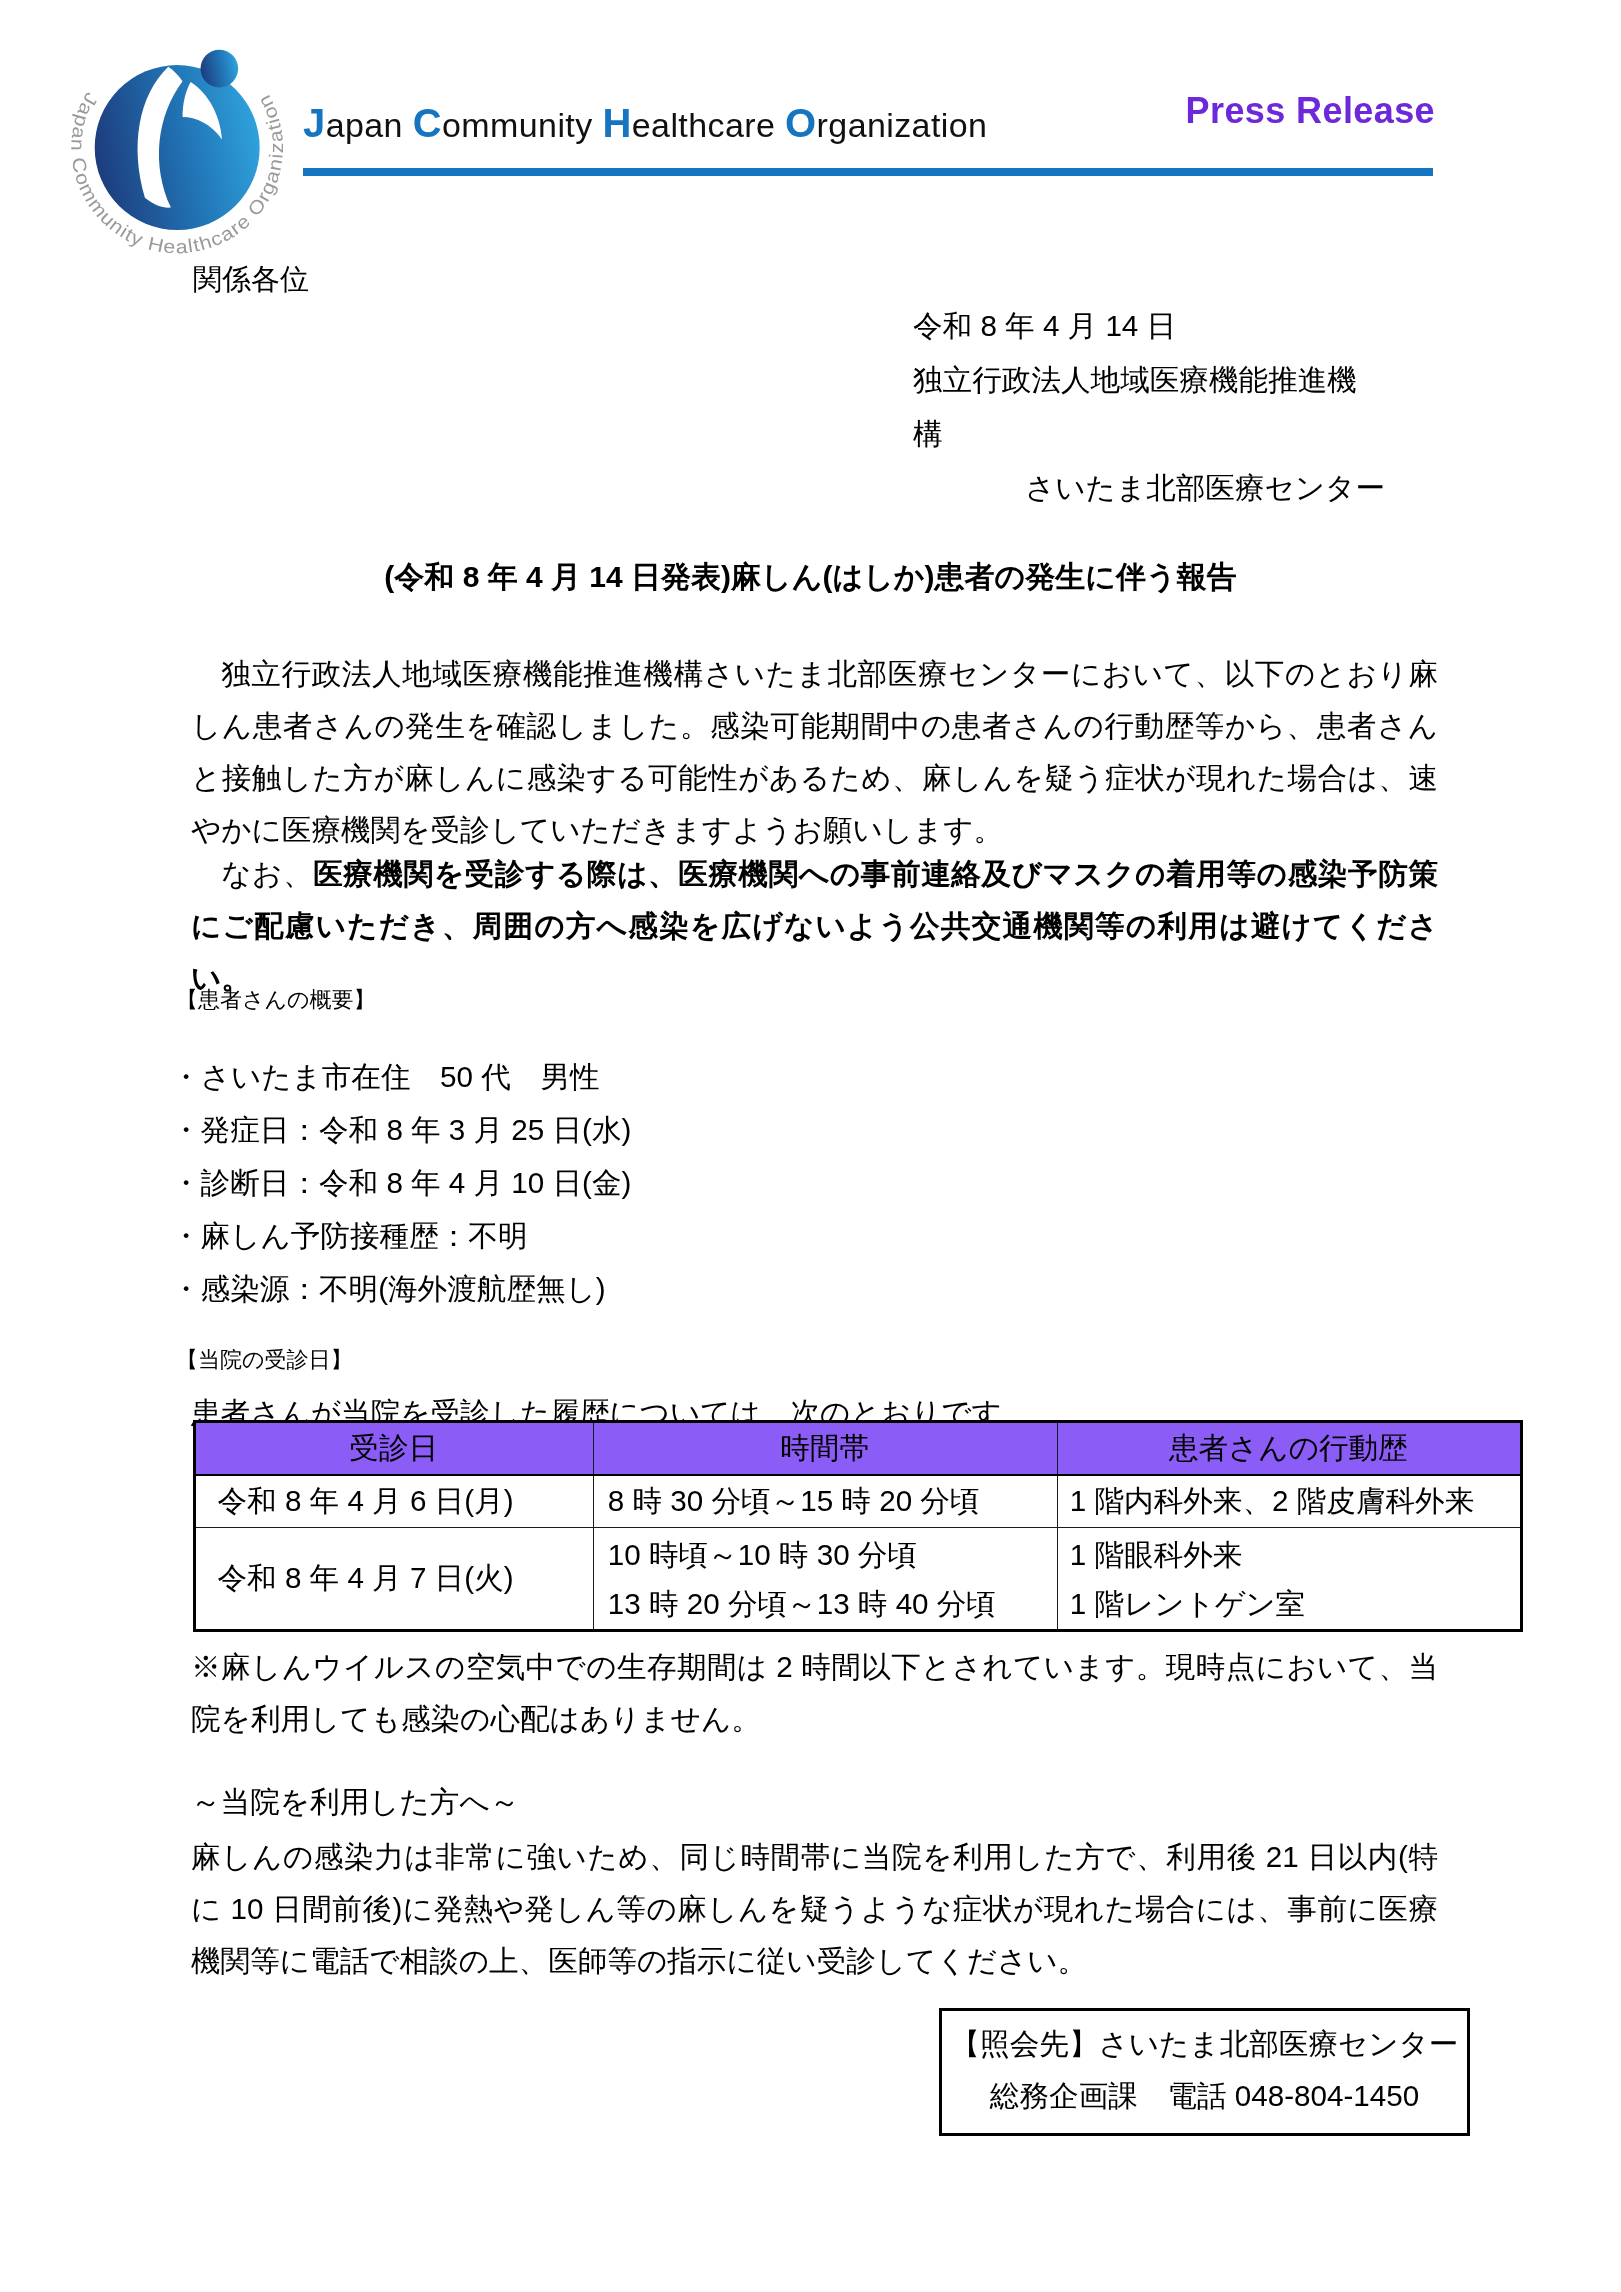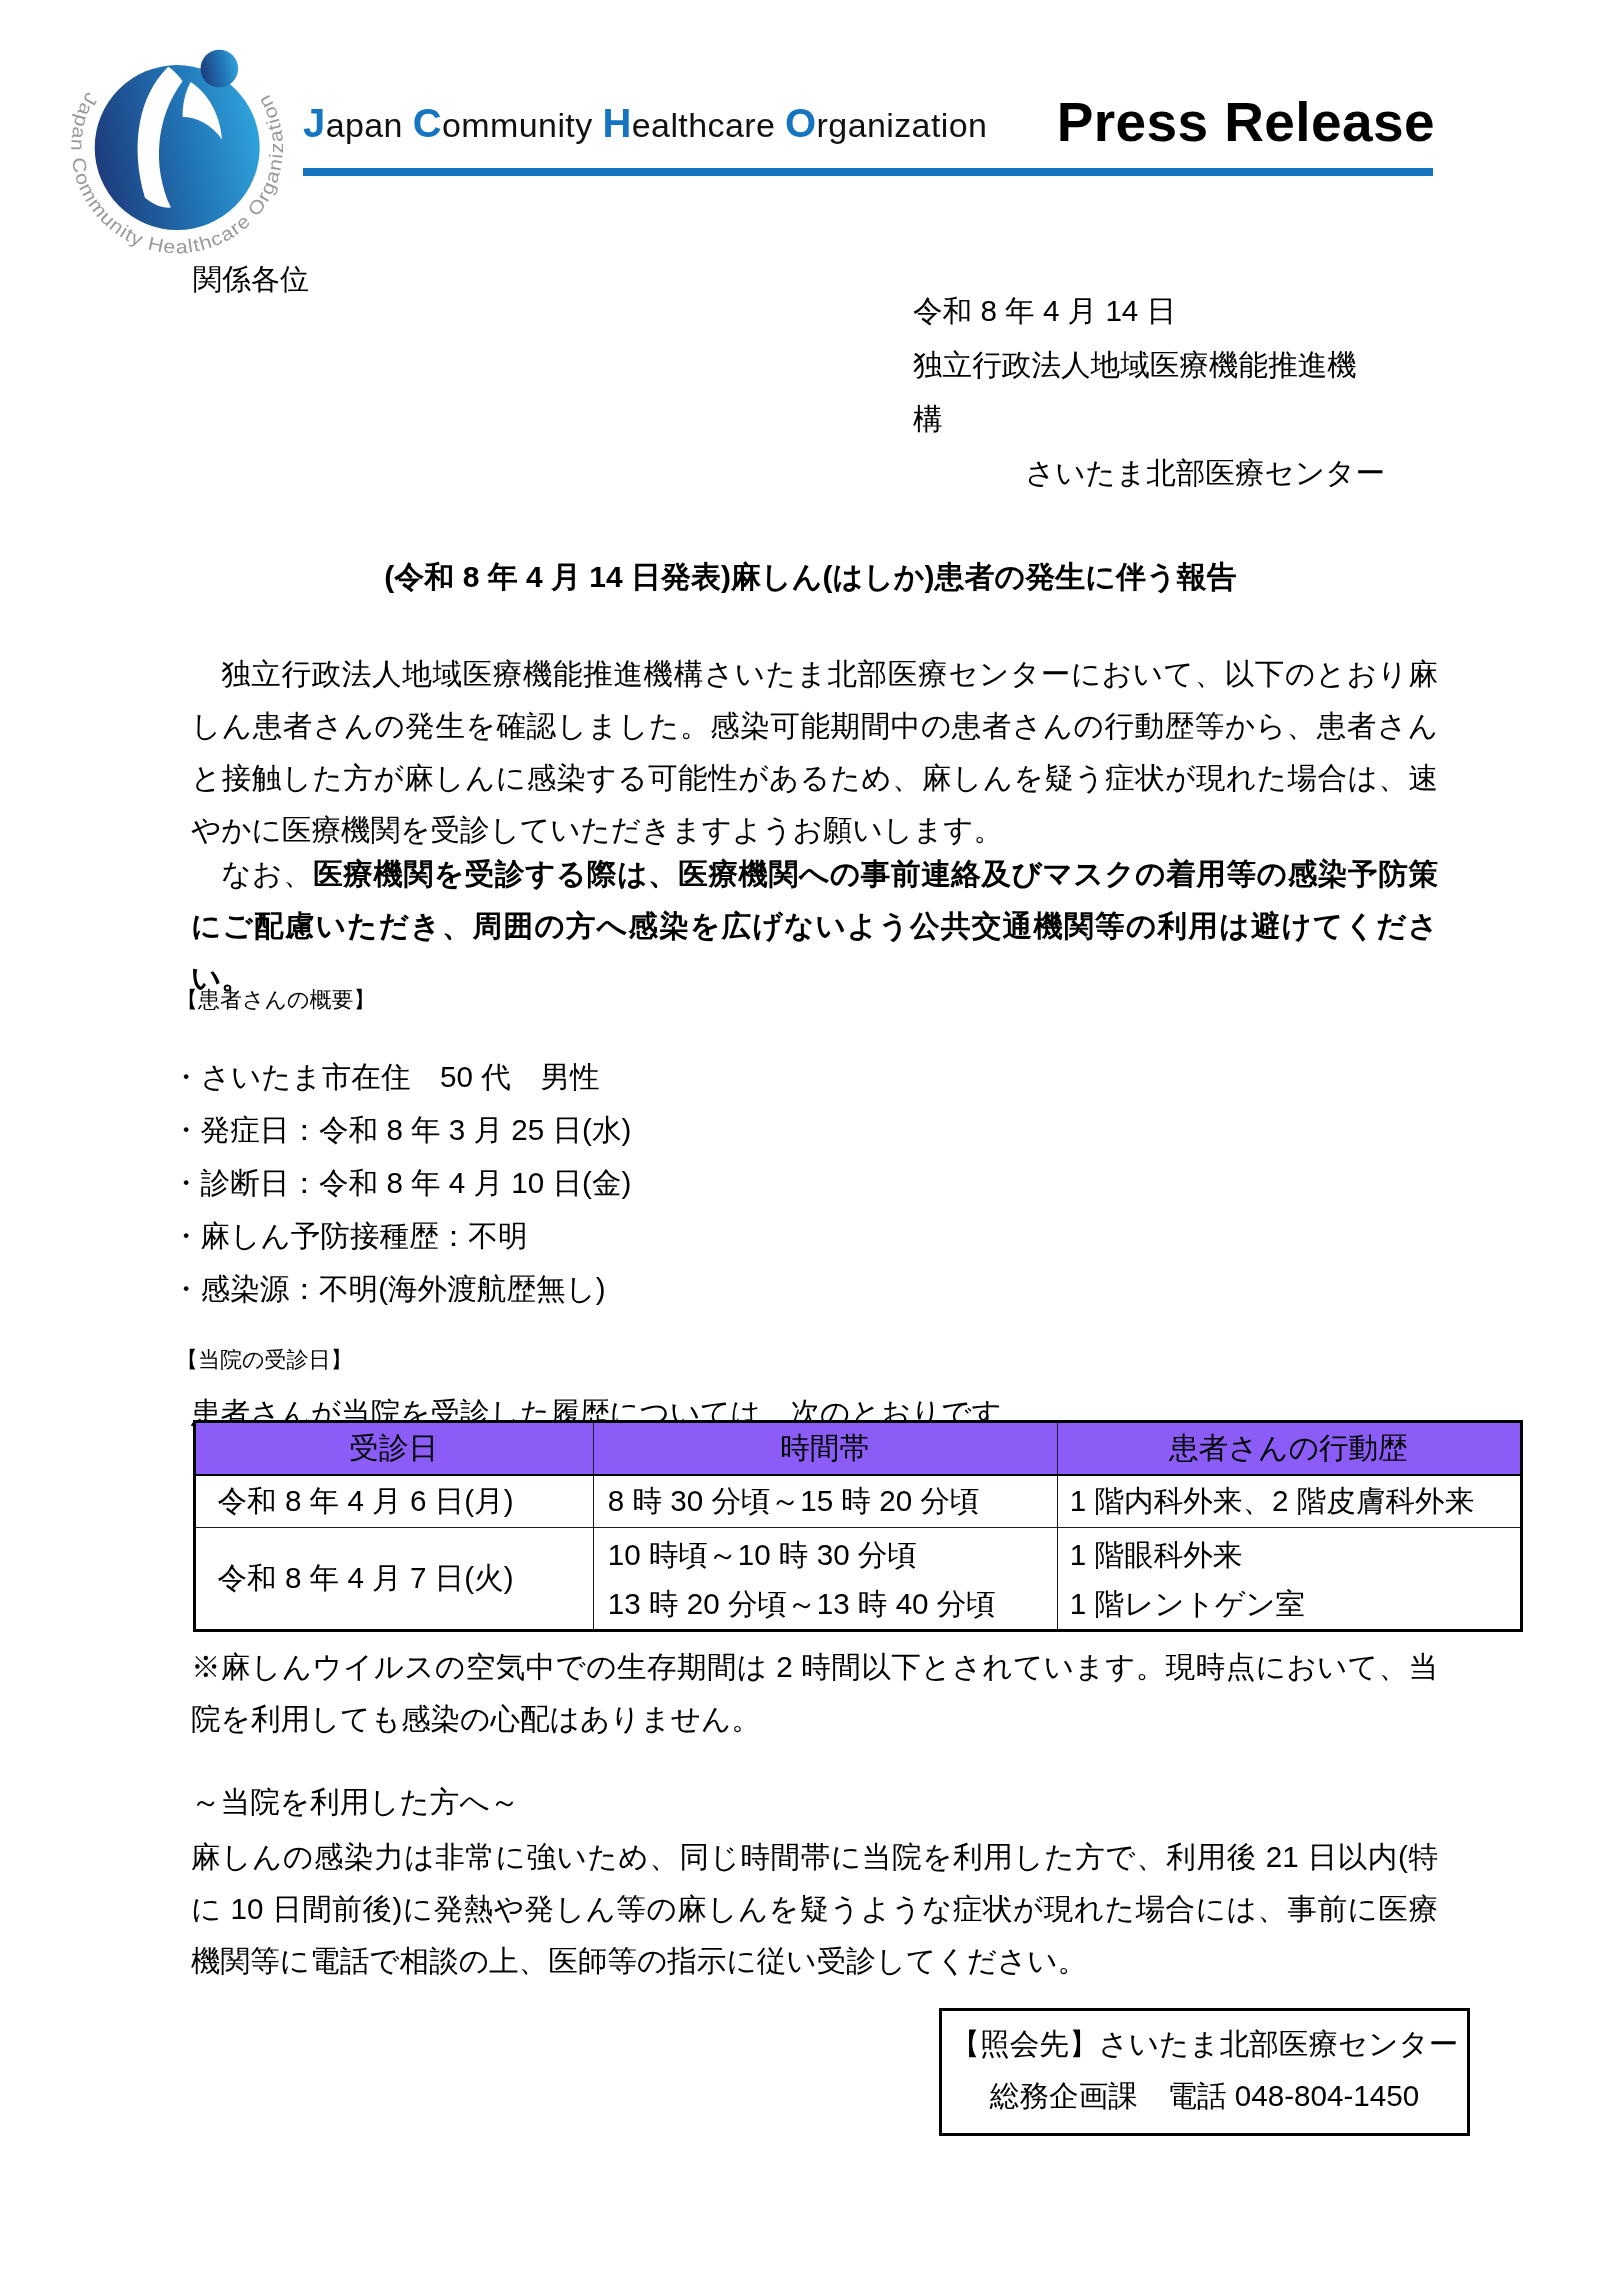--- a/index.html
+++ b/index.html
@@ -15,30 +15,30 @@
   
   .logo{position:absolute;left:49px;top:31px;width:251px;height:251px;}
   .brand{
     position:absolute;left:303px;top:100px;width:806px;
     font-size:34px;line-height:47px;color:#111;white-space:nowrap;
     letter-spacing:0.4px;
   }
   .brand .cap{color:#1575c0;font-weight:bold;font-size:40px;}
   .press{
     position:absolute;right:186px;top:90px;
-    font-size:55px;font-weight:bold;color:#000000;
+    font-size:36px;font-weight:bold;color:#6d28d9;
     letter-spacing:0.4px;white-space:nowrap;
   }
   .rule{
     position:absolute;left:303px;top:168px;width:1130px;height:8px;
     background:#1575c0;
   }
   
   .addr{position:absolute;left:193px;top:260px;font-size:29px;}
-  .dateline{position:absolute;left:913px;top:284px;width:472px;font-size:29.6px;line-height:54px;}
+  .dateline{position:absolute;left:913px;top:299px;width:472px;font-size:29.6px;line-height:54px;}
   .dateline .l3{text-align:right;}
   .doc-title{
     position:absolute;left:0;top:557px;width:1621px;
     text-align:center;font-size:30px;font-weight:bold;
   }
   .para{
     position:absolute;left:191px;width:1247px;
     font-size:29.6px;line-height:52px;text-align:justify;
   }
   .p1{top:648px;}

